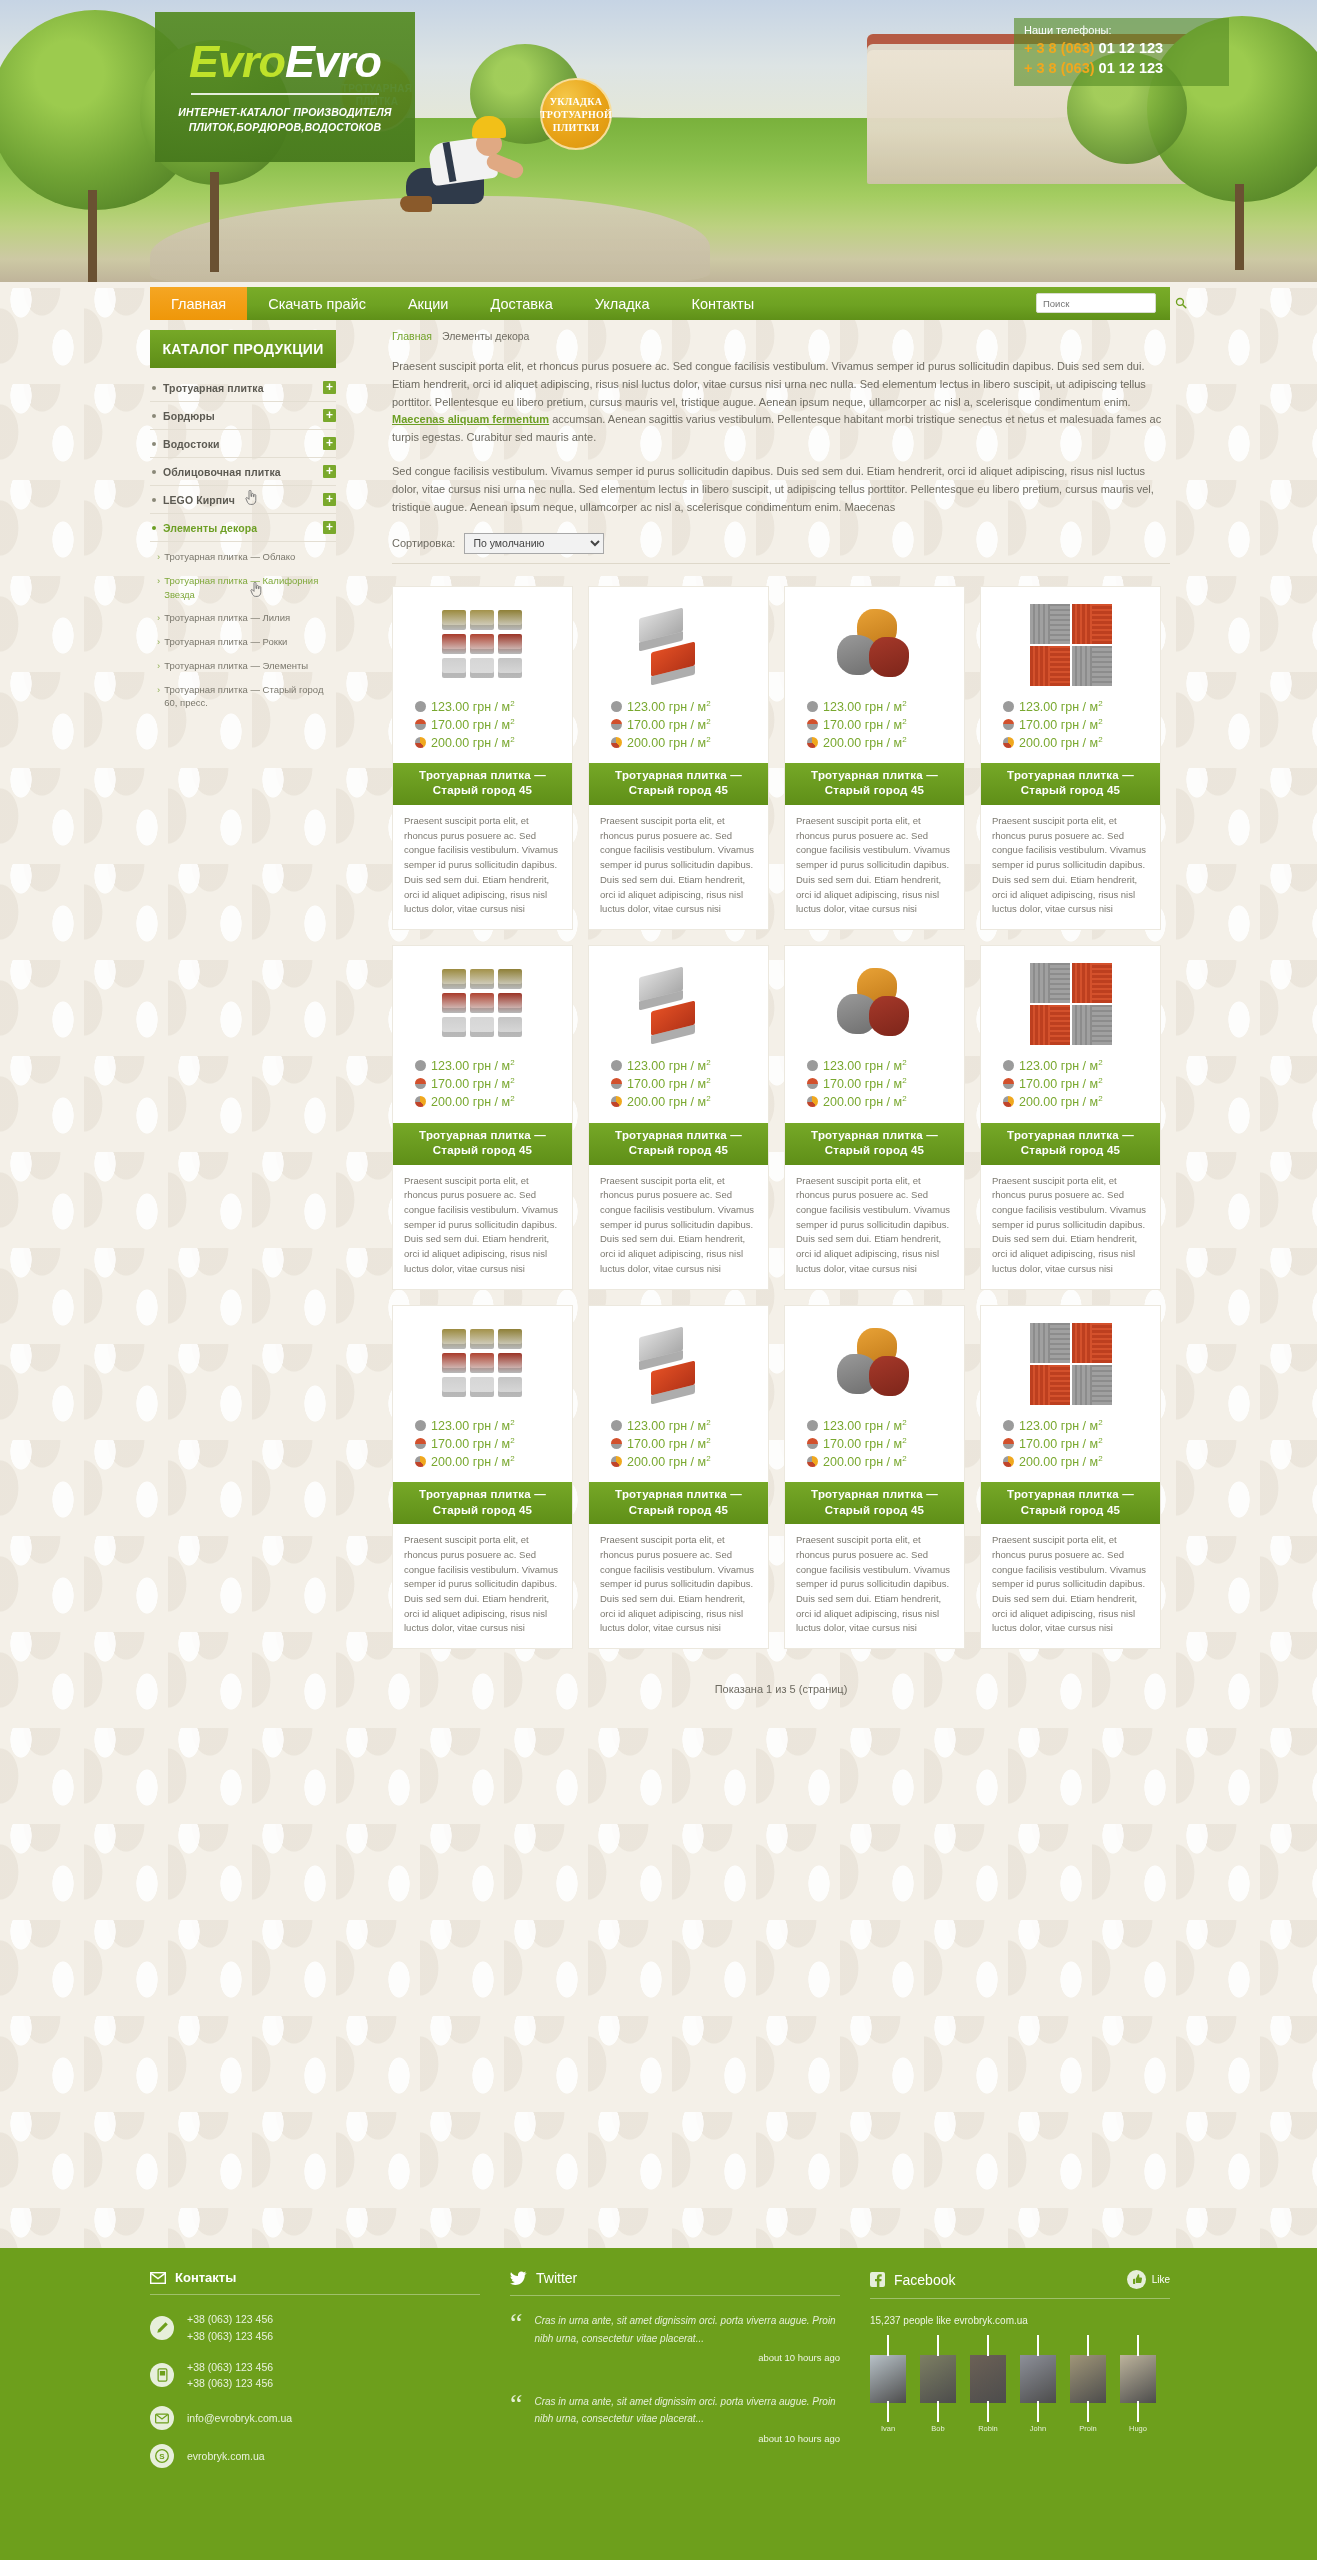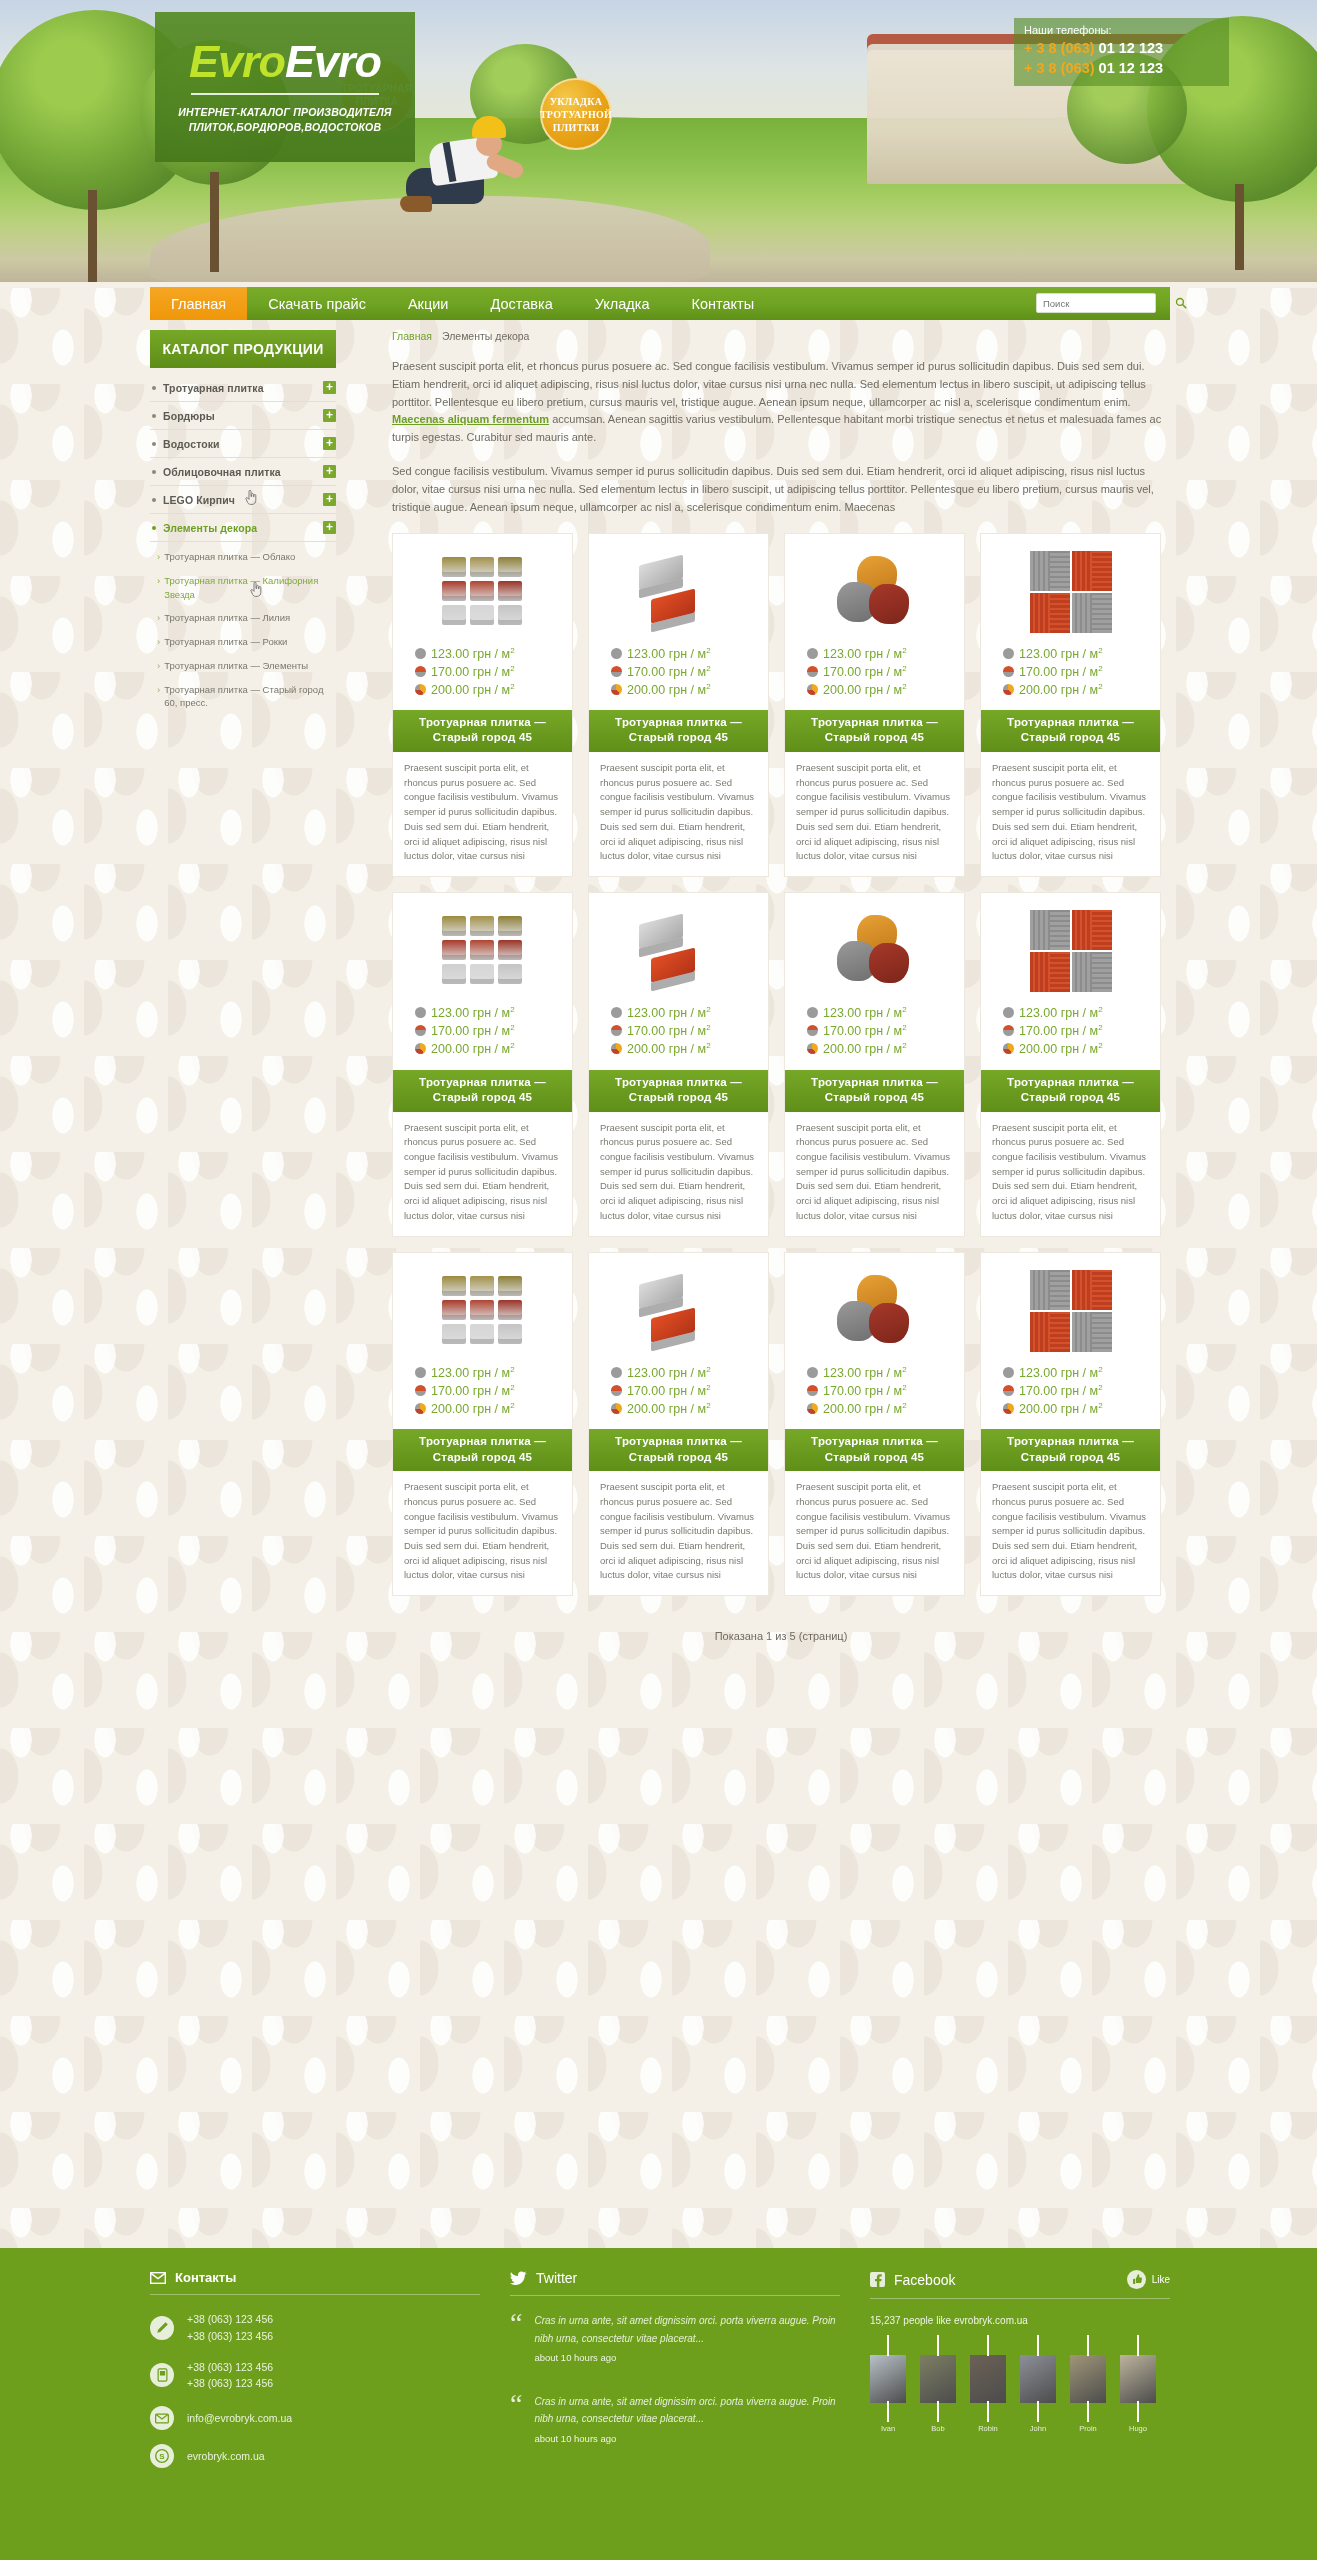--- a/index.html
+++ b/index.html
@@ -273,21 +273,21 @@
   .c-row { display:flex; align-items:center; margin-bottom:14px; }
   .c-ico {
     width:24px; height:24px; border-radius:50%; background:#e7efdb;
     display:flex; align-items:center; justify-content:center; margin-right:13px;
     flex:0 0 24px;
   }
   .c-txt { font-size:10.5px; line-height:1.6; color:#e9f1dd; }
   .tweet { display:flex; margin-bottom:26px; }
   .tw-quote { font-size:28px; color:#e4eed5; line-height:.75; margin-right:12px; font-family:"Liberation Serif", serif; }
   .tw-body { font-size:10px; font-style:italic; line-height:1.75; color:#e6efd8; }
-  .tw-time { font-size:9.5px; font-style:normal; color:#eef4e4; margin-top:3px; }
+  .tw-time { font-size:9.5px; font-style:normal; color:#eef4e4; margin-top:3px;text-align:right; }
   .fb-like {
     margin-left:auto; display:flex; align-items:center; font-size:10px;
     font-weight:normal; color:#fff; cursor:pointer;
   }
   .fb-like .c-ico { width:19px; height:19px; flex:0 0 19px; margin-right:6px; }
   .fb-count { font-size:10px; color:#eef4e4; margin-bottom:11px; }
   .fb-grid { display:flex; flex-wrap:wrap; gap:10px 14px; }
   .fb-friend { width:36px; text-align:center; cursor:pointer; }
   .fb-ph { width:36px; height:36px; background:#fff; padding:2px; }
   .fb-ph i { display:block; width:100%; height:100%; }
@@ -461,20 +461,24 @@
       <a>Главная</a><span class="cur">Элементы декора</span>
     </div>
 
 
     <p class="body">
       <span>Praesent suscipit porta elit, et rhoncus purus posuere ac. Sed congue facilisis vestibulum. Vivamus semper id purus sollicitudin dapibus. Duis sed sem dui. Etiam hendrerit, orci id aliquet adipiscing, risus nisl luctus dolor, vitae cursus nisi urna nec nulla. Sed elementum lectus in libero suscipit, ut adipiscing tellus porttitor. Pellentesque eu libero pretium, cursus mauris vel, tristique augue. Aenean ipsum neque, ullamcorper ac nisl a, scelerisque condimentum enim. </span><a href="#">Maecenas aliquam fermentum</a><span> accumsan. Aenean sagittis varius vestibulum. Pellentesque habitant morbi tristique senectus et netus et malesuada fames ac turpis egestas. Curabitur sed mauris ante.</span>
     </p>
 
     <p class="body">Sed congue facilisis vestibulum. Vivamus semper id purus sollicitudin dapibus. Duis sed sem dui. Etiam hendrerit, orci id aliquet adipiscing, risus nisl luctus dolor, vitae cursus nisi urna nec nulla. Sed elementum lectus in libero suscipit, ut adipiscing tellus porttitor. Pellentesque eu libero pretium, cursus mauris vel, tristique augue. Aenean ipsum neque, ullamcorper ac nisl a, scelerisque condimentum enim. Maecenas</p>
 
+    <div class="sort-bar">
+      <span class="sort-label">Сортировка:</span>
+      <select class="sort-select" id="sort-select"><option>По умолчанию</option></select>
+    </div>
 
     <div class="grid" id="product-grid">
         <div class="card">
           <div class="card-img">
             <div class="art" style="width:82px;height:70px">
               <span class="brick" style="left:0px;top:0px;background:linear-gradient(180deg,#9b8a3e,#00000022)"></span>
               <span class="brick" style="left:28px;top:0px;background:linear-gradient(180deg,#a3924a,#00000022)"></span>
               <span class="brick" style="left:56px;top:0px;background:linear-gradient(180deg,#8e7f36,#00000022)"></span>
               <span class="brick" style="left:0px;top:24px;background:linear-gradient(180deg,#a83a2a,#00000022)"></span>
               <span class="brick" style="left:28px;top:24px;background:linear-gradient(180deg,#b04431,#00000022)"></span>

